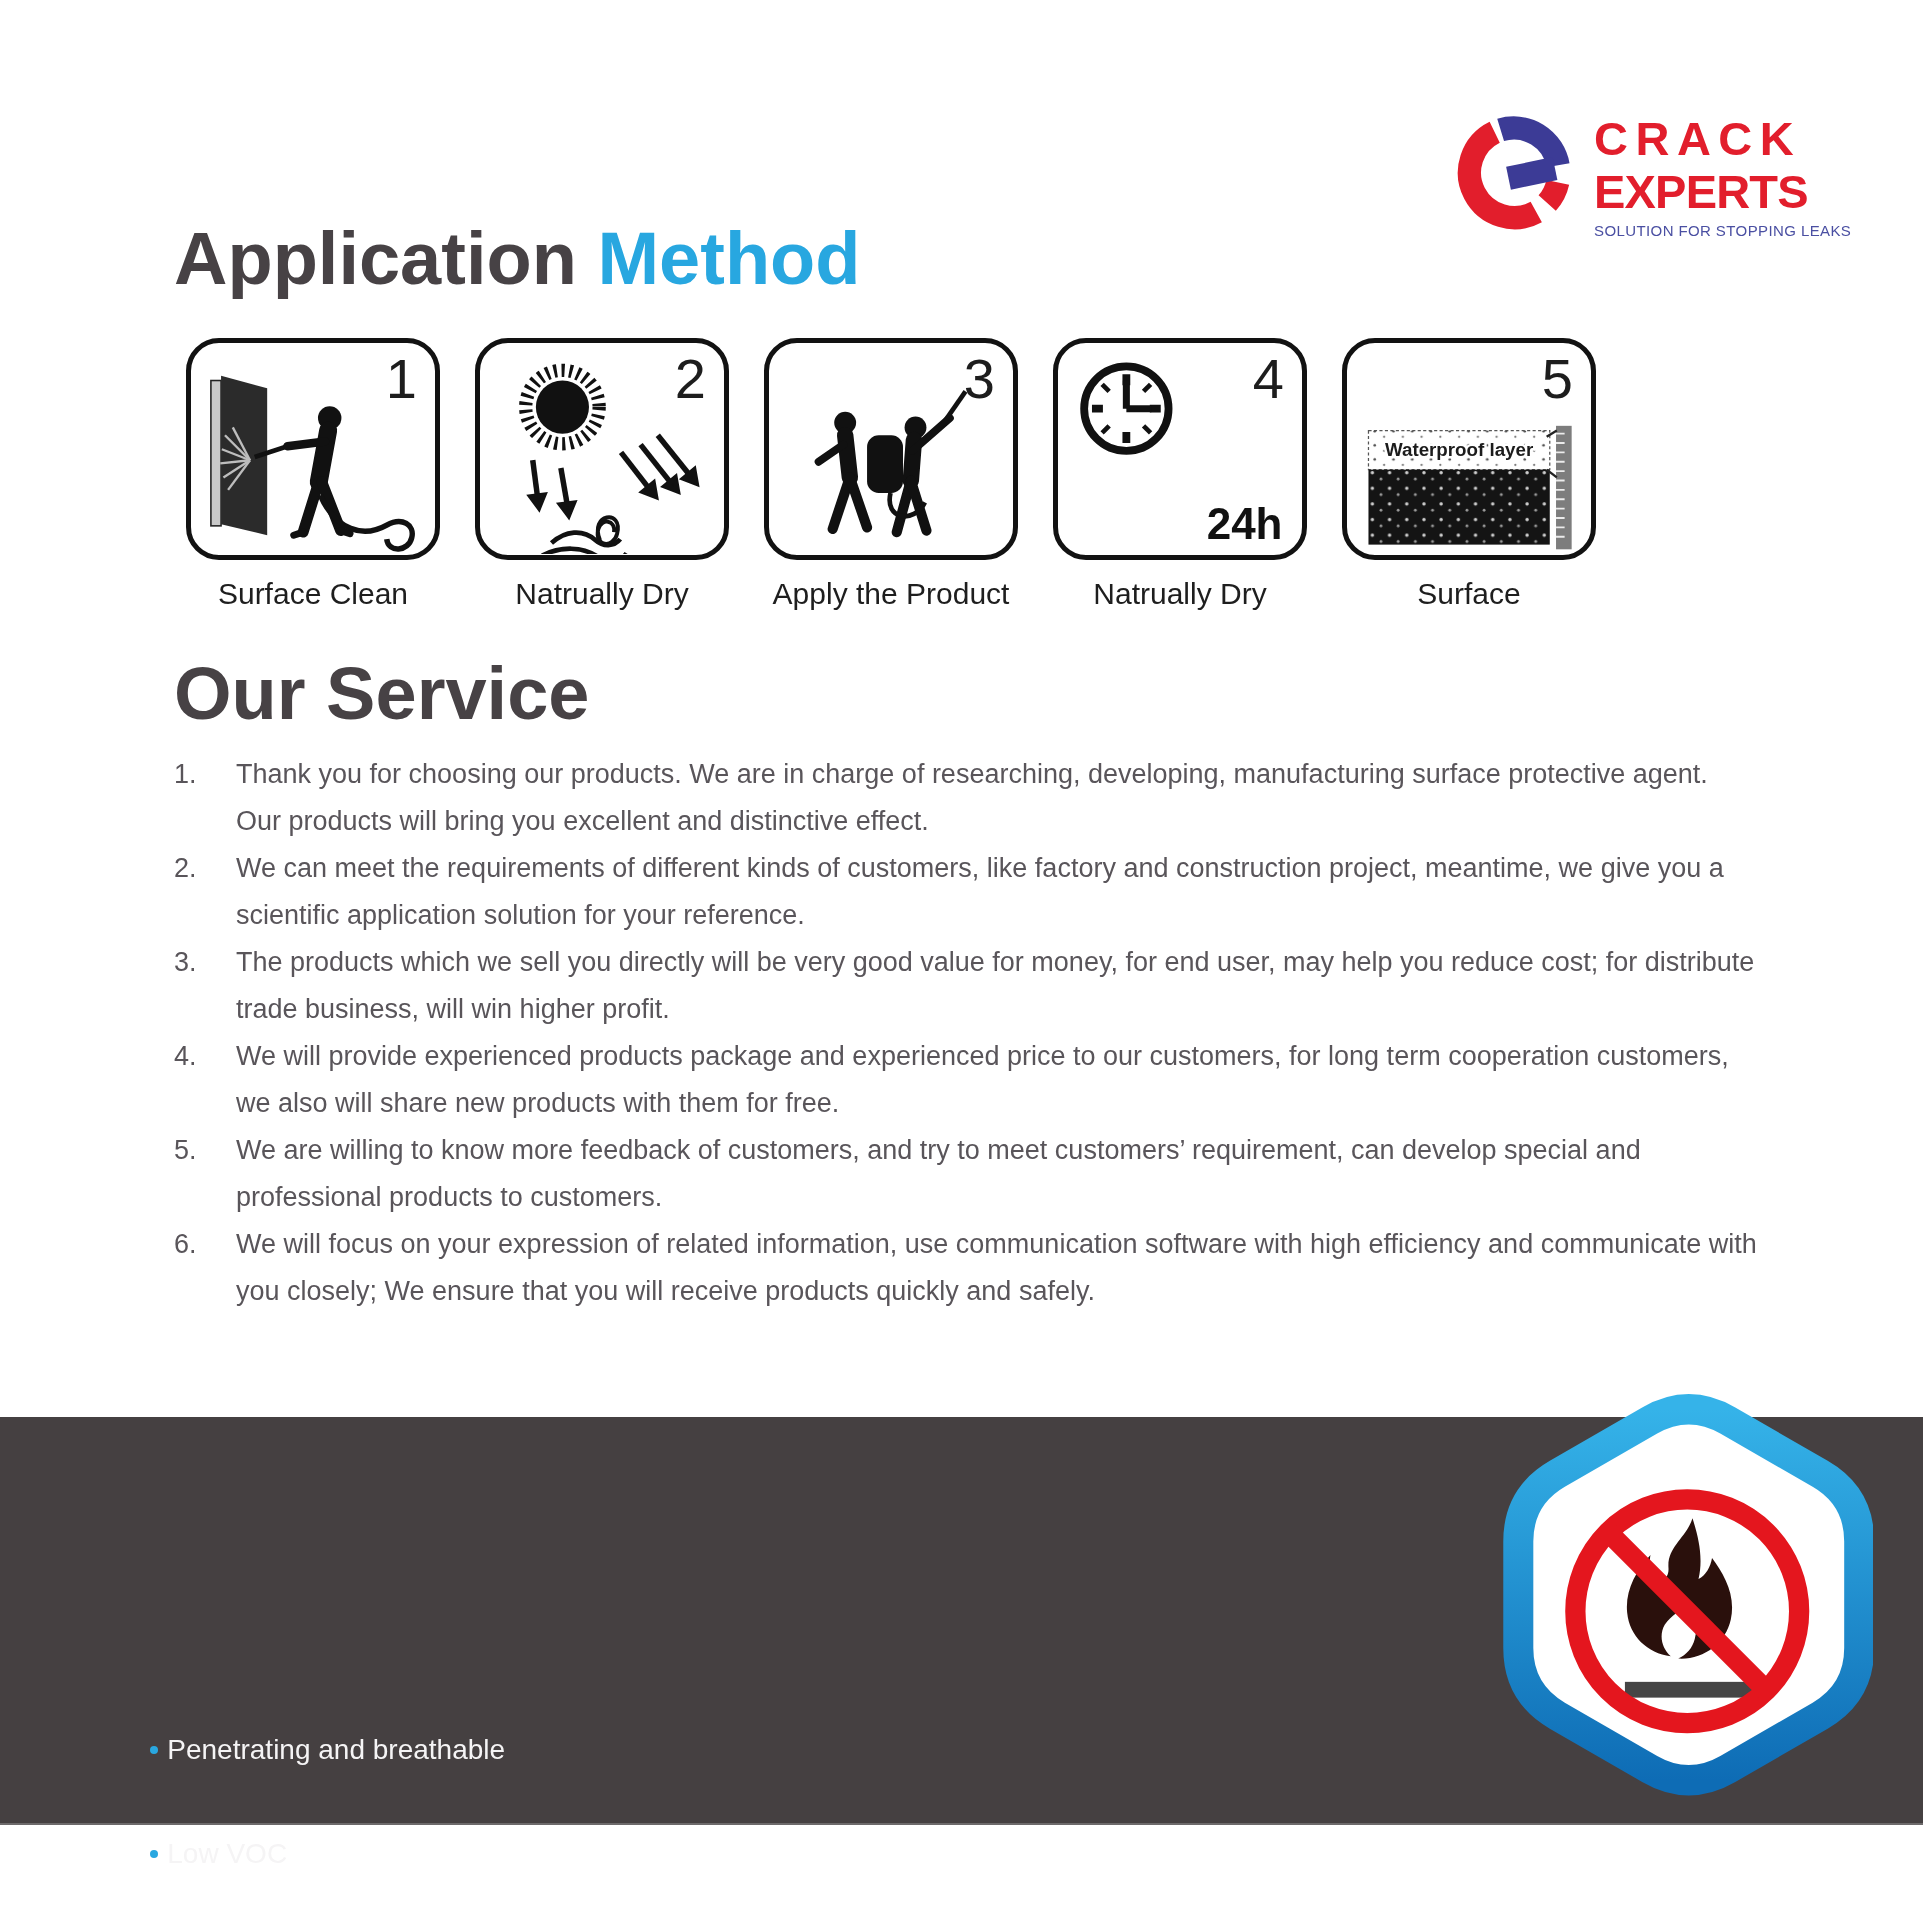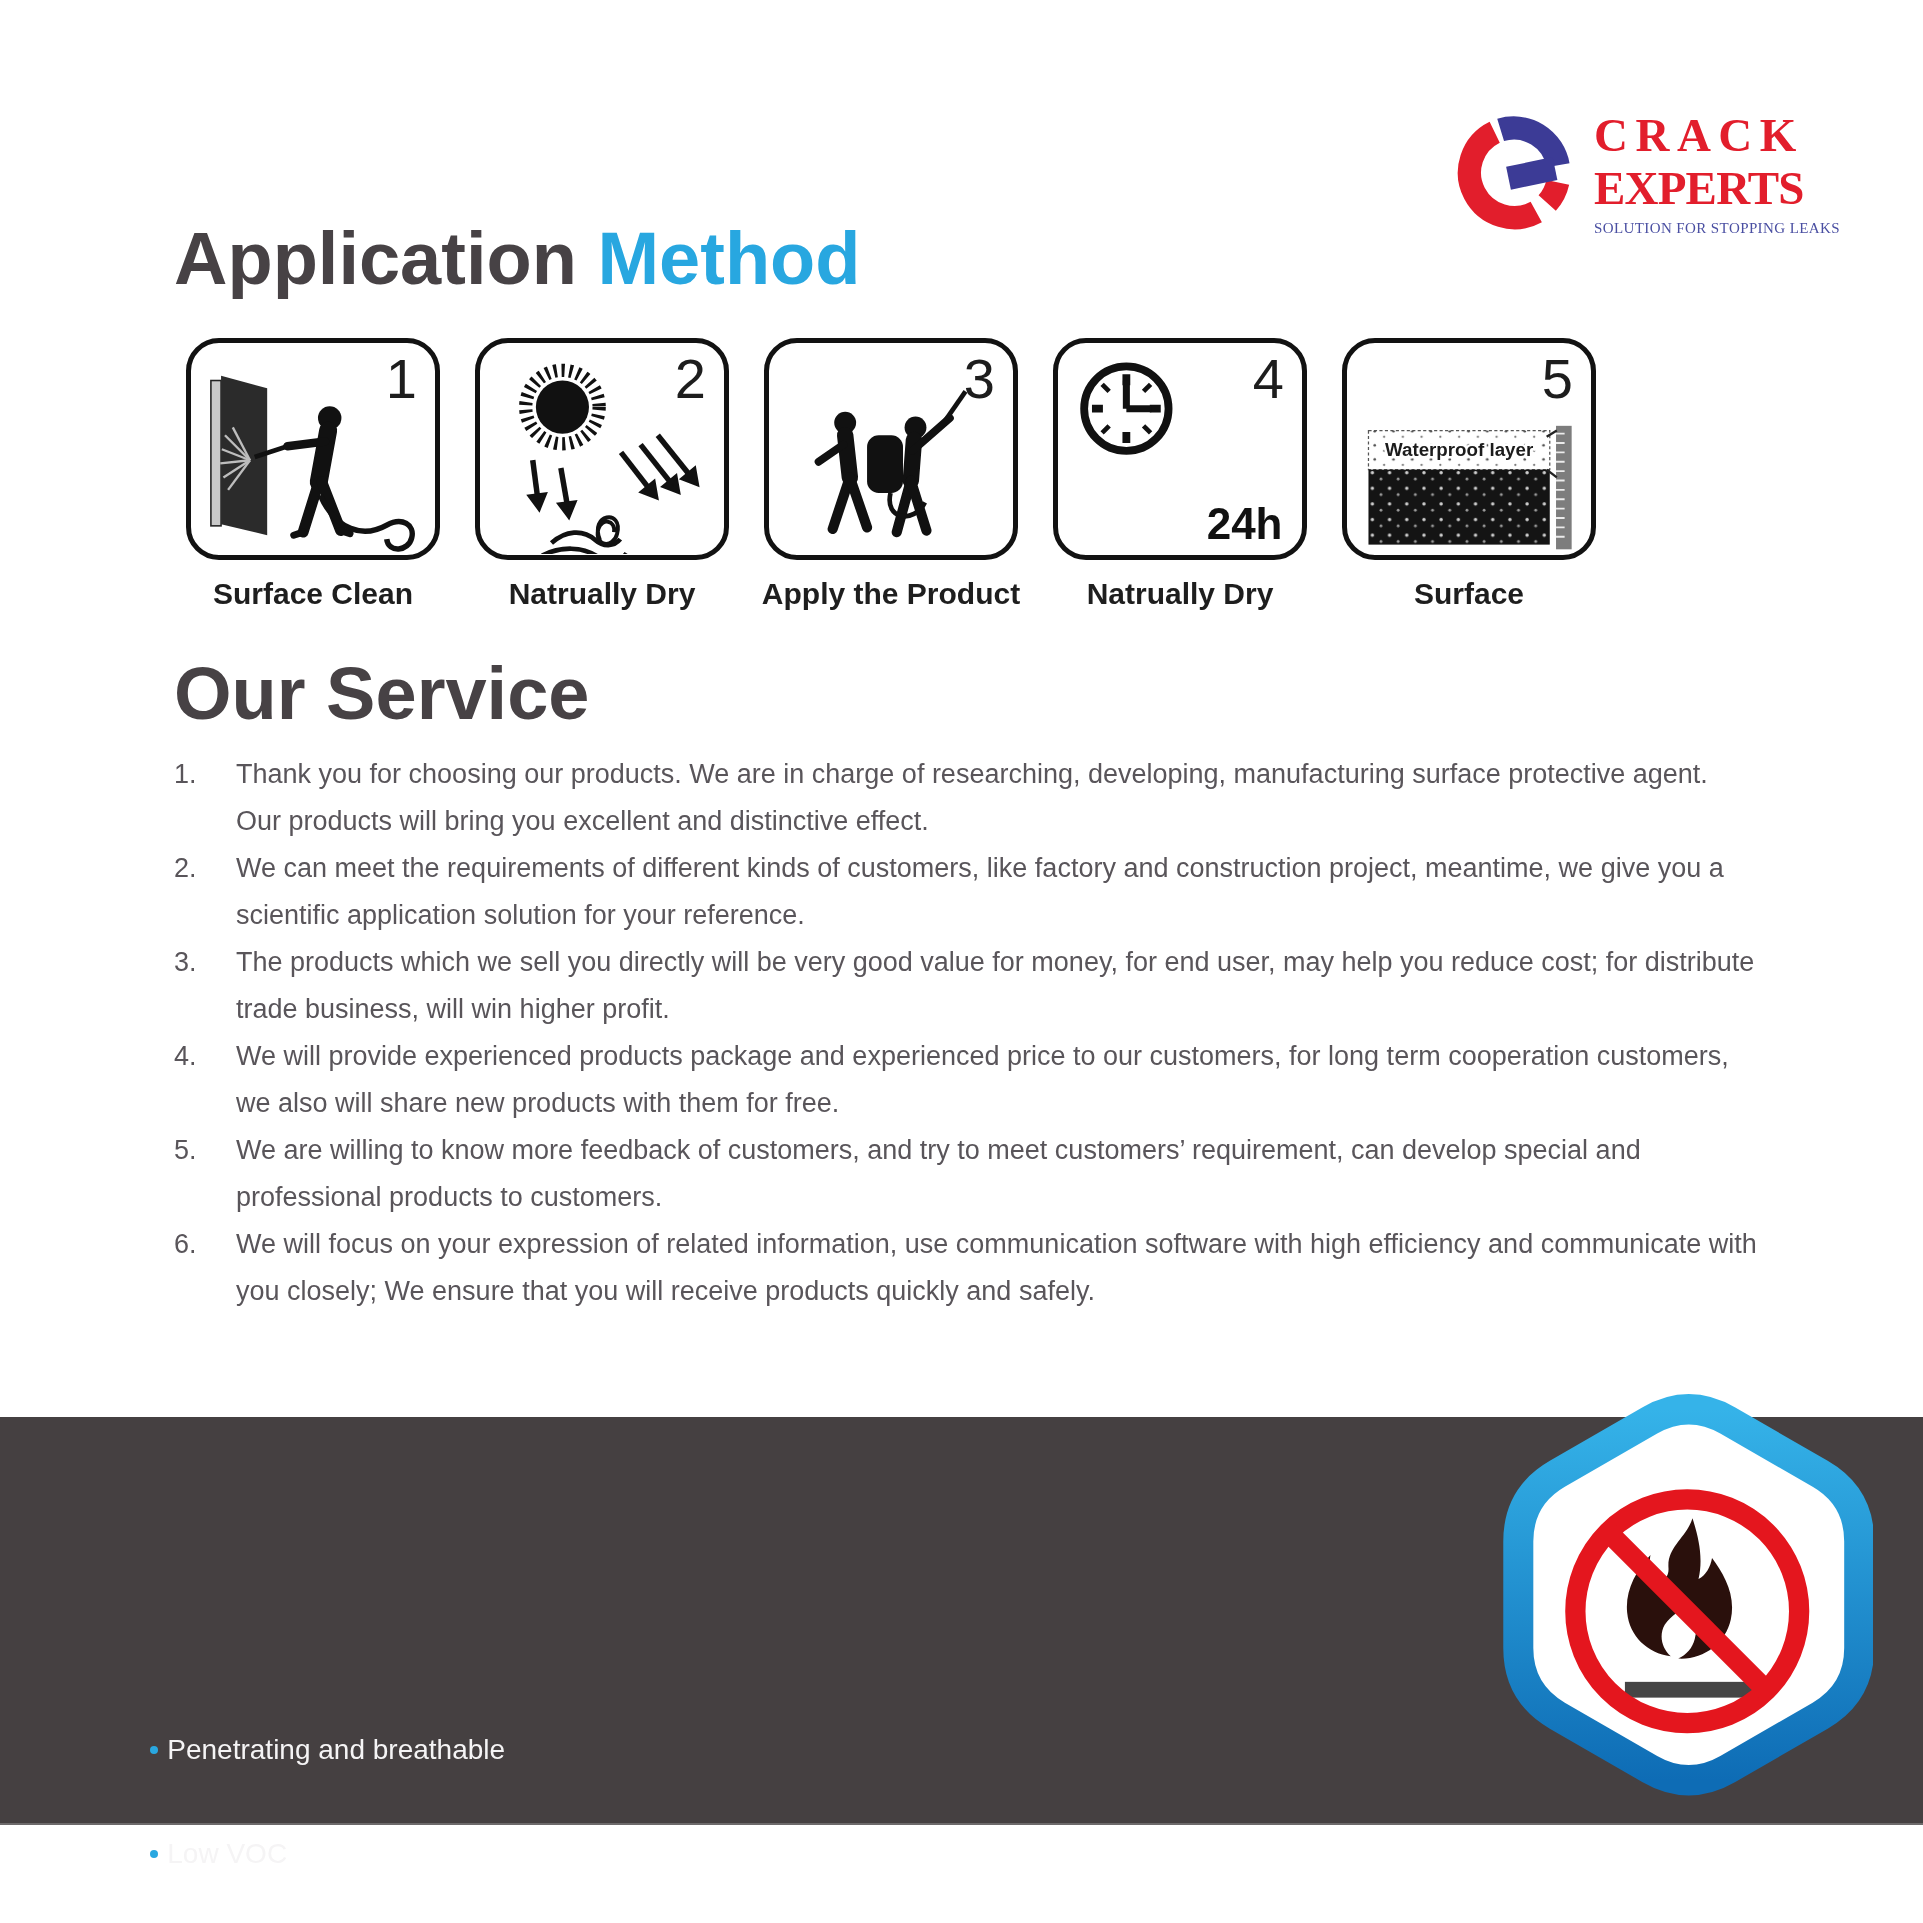--- a/index.html
+++ b/index.html
@@ -3,42 +3,42 @@
 <meta charset="utf-8">
 <style>
   * { margin:0; padding:0; box-sizing:border-box; }
   html,body { width:1924px; height:1924px; }
   body {
     position:relative; background:#ffffff; overflow:hidden;
     font-family:"Liberation Sans", sans-serif; color:#57535a;
   }
 
   
-  .logo { position:absolute; left:1450px; top:107px; display:flex; align-items:center;font-family:Liberation Serif, serif; }
+  .logo { position:absolute; left:1450px; top:107px; display:flex; align-items:flex-end; }
   .logo-mark { width:129px; height:132px; }
   .logo-text { margin-left:15px; display:flex; flex-direction:column; }
   .brand1 { font-size:47px; font-weight:800; color:#e21e2c; letter-spacing:7.5px; line-height:53px; }
   .brand2 { font-size:47px; font-weight:800; color:#e21e2c; letter-spacing:-0.8px; line-height:53px; }
   .tagline { margin-top:4.5px; font-size:15px; font-weight:500; color:#4a4fa2; letter-spacing:0.4px; }
 
   
   .h-app { position:absolute; left:174px; top:216px; font-size:74px; font-weight:800; letter-spacing:0px;text-align:center; }
   .h-app .dark { color:#474245; }
   .h-app .blue { color:#28a7e0; }
   .h-service { position:absolute; left:174px; top:651px; font-size:74px; font-weight:800; color:#474245; }
 
   
   .steps { position:absolute; left:186px; top:338px; display:flex; gap:35px; }
   .step { width:254px; display:flex; flex-direction:column; align-items:center; }
   .box { position:relative; width:254px; height:222px; background:#fff;
          border:5.3px solid #121212; border-radius:33px; overflow:hidden; }
   .box svg { position:absolute; left:0; top:0; width:243px; height:211px; }
   .step-num { position:absolute; top:3px; right:18px; font-size:56px; font-weight:400; color:#1d1d1d; }
   .hours { position:absolute; right:19.5px; bottom:6px; font-size:44px; font-weight:600; color:#111;margin-left:44px; }
-  .step-label { margin-top:16.5px; font-size:30px; font-weight:700; color:#1e1e1e; white-space:nowrap; }
+  .step-label { margin-top:16.5px; font-size:30px; font-weight:400; color:#1e1e1e; white-space:nowrap; }
 
   
   .svc-list { position:absolute; left:174px; top:751px; width:1586px; list-style:none; }
   .svc-item { display:flex; font-size:27px; line-height:47px; color:#59555a; }
   .svc-num { width:62px; flex:0 0 62px; }
   .svc-text { flex:1; }
 
   
   .band { position:absolute; left:0; top:1417px; width:1924px; height:408px;
           background:#454041; border-bottom:2.3px solid #6d6a6b; }

